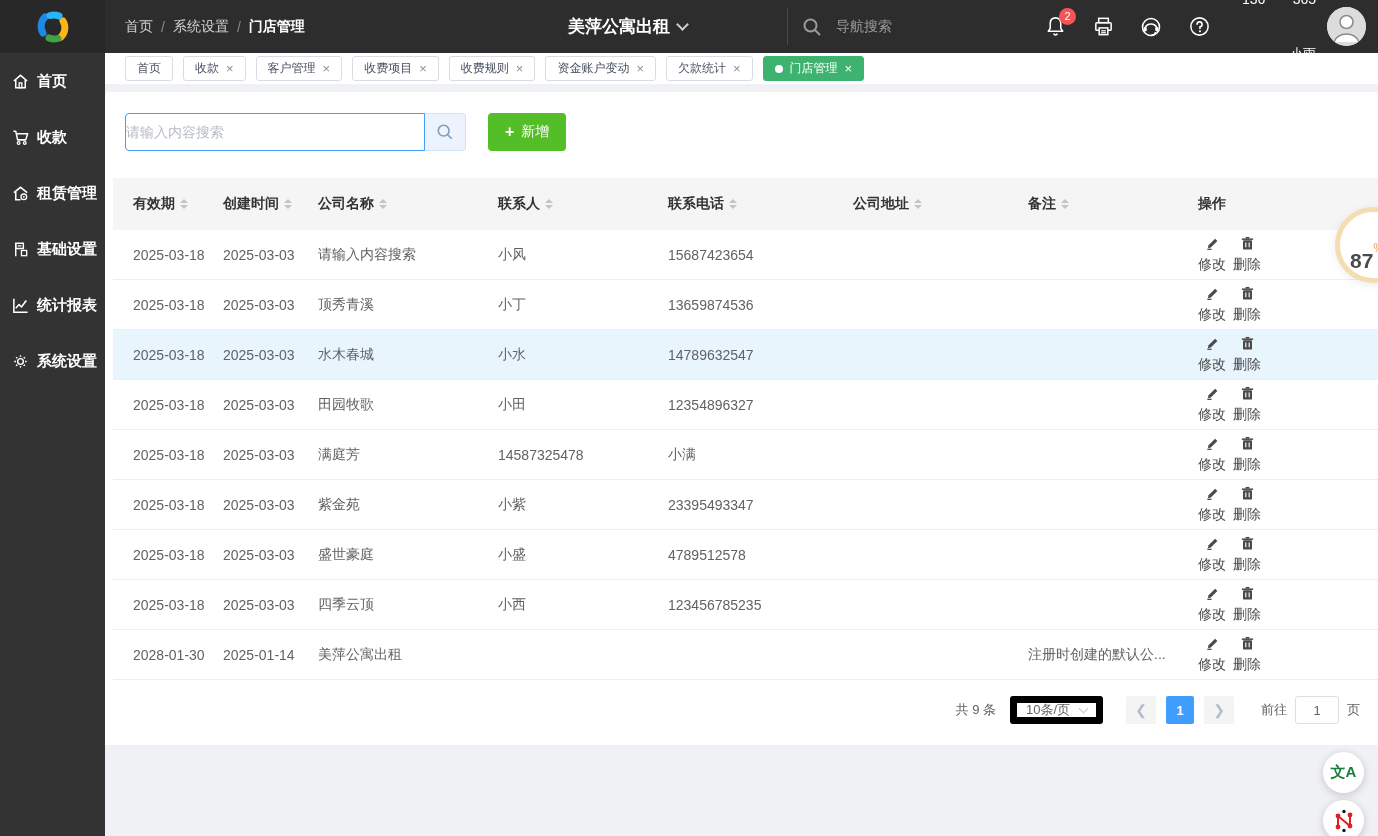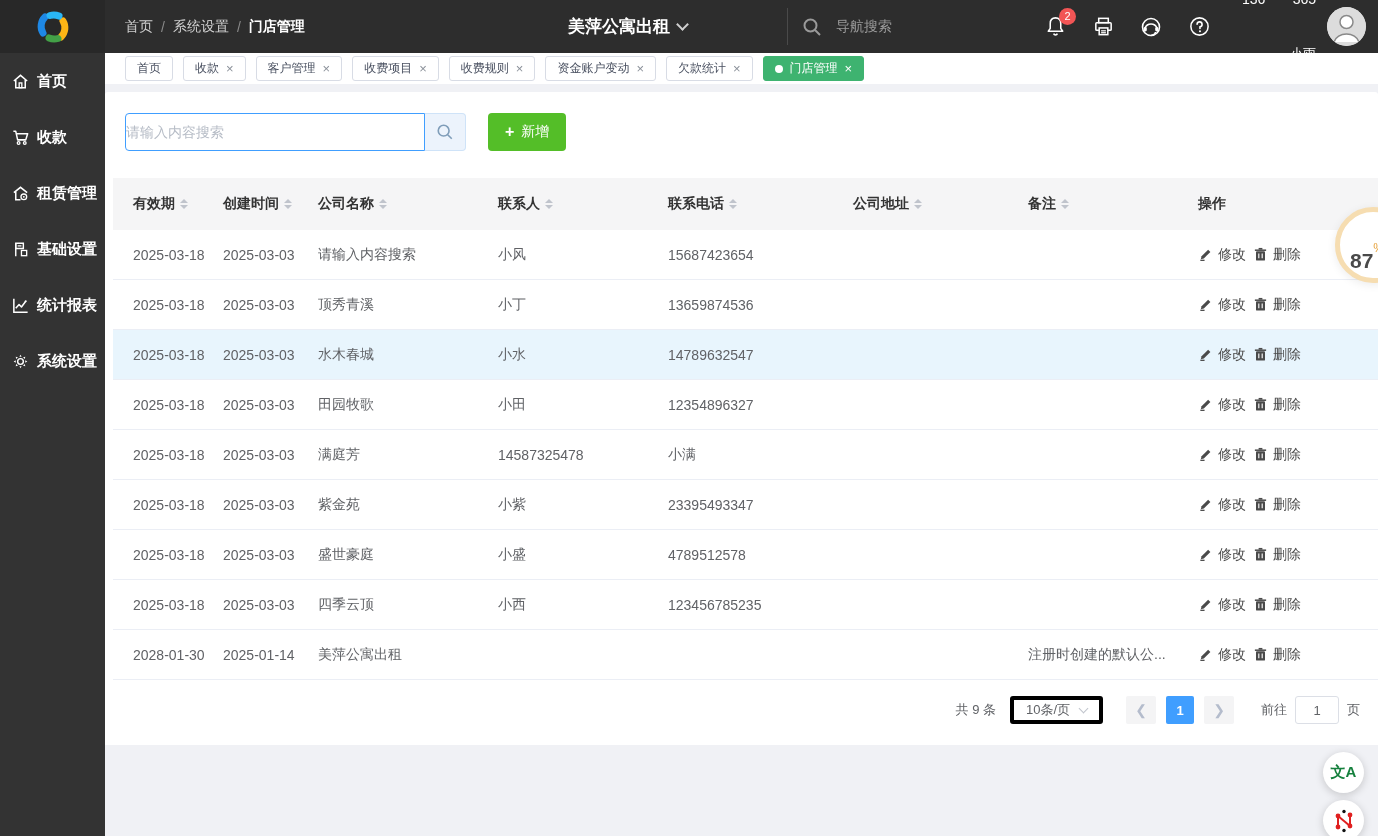--- a/index.html
+++ b/index.html
@@ -52,26 +52,26 @@
   .thead { height:52px; background:#f5f5f6; font-weight:bold; color:#333; font-size:14px; }
   .th { display:flex; align-items:center; gap:5px; cursor:pointer; }
   .carets { display:flex; flex-direction:column; gap:2px; }
   .caret { width:0; height:0; border:4px solid transparent; }
   .caret.up { border-bottom-color:#c0c4cc; border-top-width:0; }
   .caret.dn { border-top-color:#c0c4cc; border-bottom-width:0; }
   .tr { height:50px; border-bottom:1px solid #ebeef5; color:#606266; font-size:14px; background:#fff; }
   .tr.hl { background:#e8f5fd; }
   .cell { overflow:hidden; white-space:nowrap; text-overflow:ellipsis; padding-right:10px; }
   .ops { display:flex; align-items:center; gap:7px; color:#4a4a4a; }
-  .op { display:flex; align-items:center; gap:5px; cursor:pointer; }
+  .op { display:flex; align-items:center; gap:5px; cursor:pointer;flex-direction:column; }
 
   
   .pagination { position:absolute; right:18px; top:602px; height:32px; display:flex; align-items:center; font-size:13px; color:#606266; }
   .pg-total { margin-right:14px; }
-  .pg-size { width:93px; height:28px; border:4px solid #000000; border-radius:3px; display:flex; align-items:center; justify-content:center; gap:10px; color:#606266; background:#fff; cursor:pointer; margin-right:18px; }
+  .pg-size { width:93px; height:28px; border:7px solid #000000; border-radius:3px; display:flex; align-items:center; justify-content:center; gap:10px; color:#606266; background:#fff; cursor:pointer; margin-right:18px; }
   .pg-size .chev { width:7px; height:7px; border-right:1.5px solid #c0c4cc; border-bottom:1.5px solid #c0c4cc; transform:rotate(45deg); margin-top:-3px; }
   .pg-btn { width:30px; height:28px; background:#f4f4f5; border-radius:2px; display:flex; align-items:center; justify-content:center; color:#b4bccc; font-size:14px; cursor:pointer; margin:0 5px; }
   .pg-page { width:28px; height:28px; background:#409eff; color:#fff; border-radius:2px; display:flex; align-items:center; justify-content:center; font-weight:bold; cursor:pointer; margin:0 5px; }
   .pg-goto { display:flex; align-items:center; gap:8px; margin-left:22px; }
   .pg-input { width:44px; height:28px; border:1px solid #dcdfe6; border-radius:3px; text-align:center; font-size:13px; color:#606266; outline:none; font-family:inherit; }
 
   
   .progress-bubble { position:absolute; left:1335px; top:207px; width:76px; height:76px; border-radius:50%; background:#fff; border:5px solid #f6ddb1; box-shadow:0 2px 10px rgba(0,0,0,.08); display:flex; align-items:center; justify-content:flex-start; padding-left:10px; z-index:40; cursor:pointer; }
   .progress-bubble .num { font-size:21px; font-weight:bold; color:#4a4a4a;margin-top:32px; }
   .progress-bubble .unit { font-size:12px; color:#e6a23c; margin-top:5px; }

